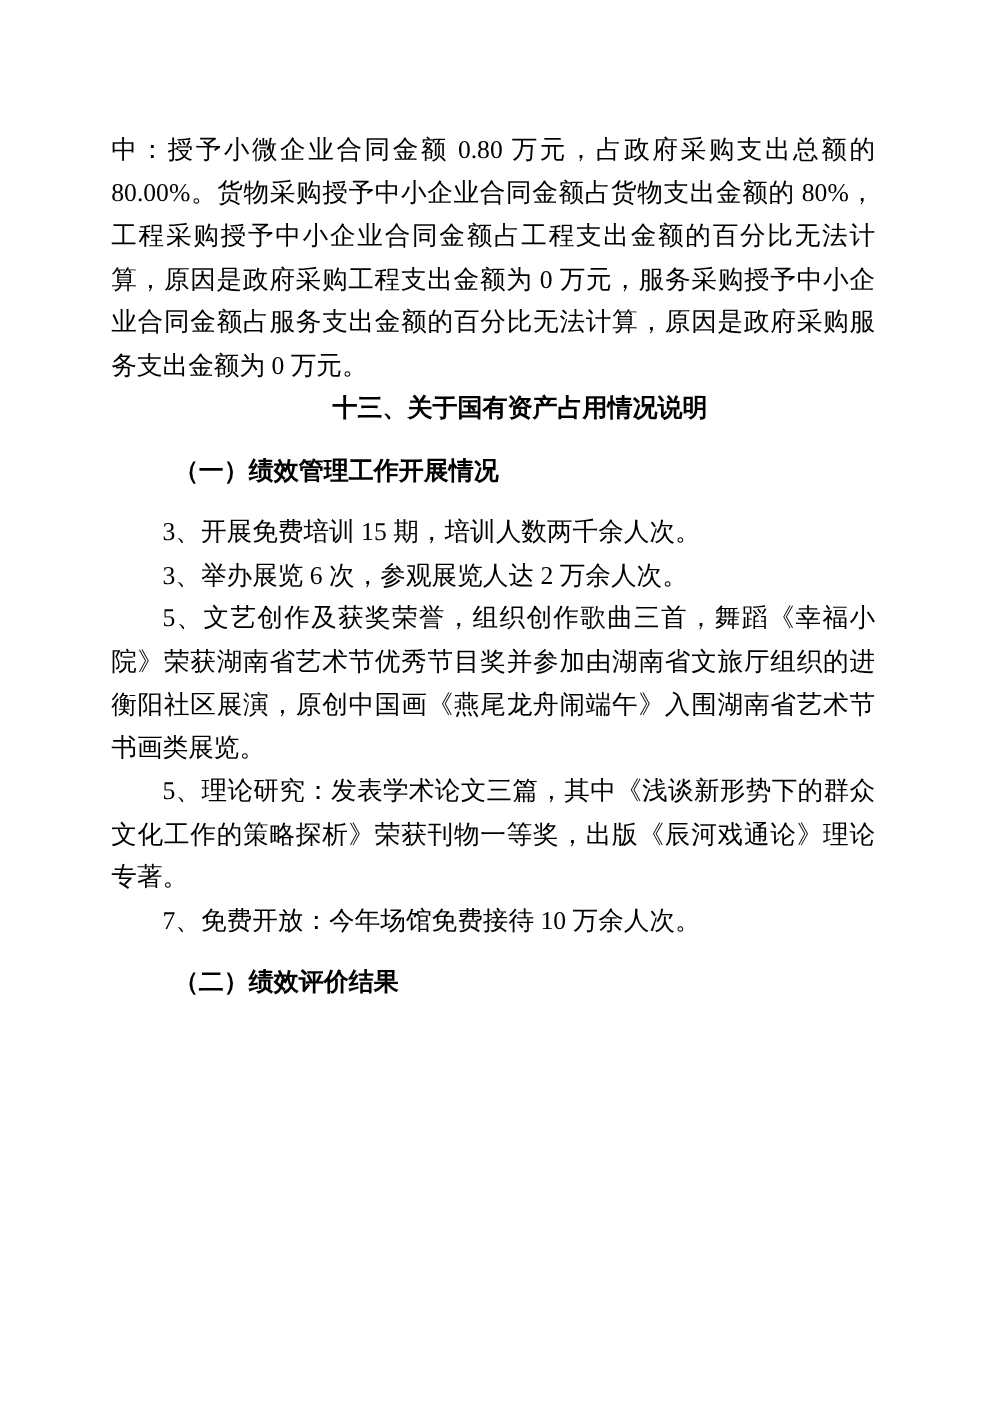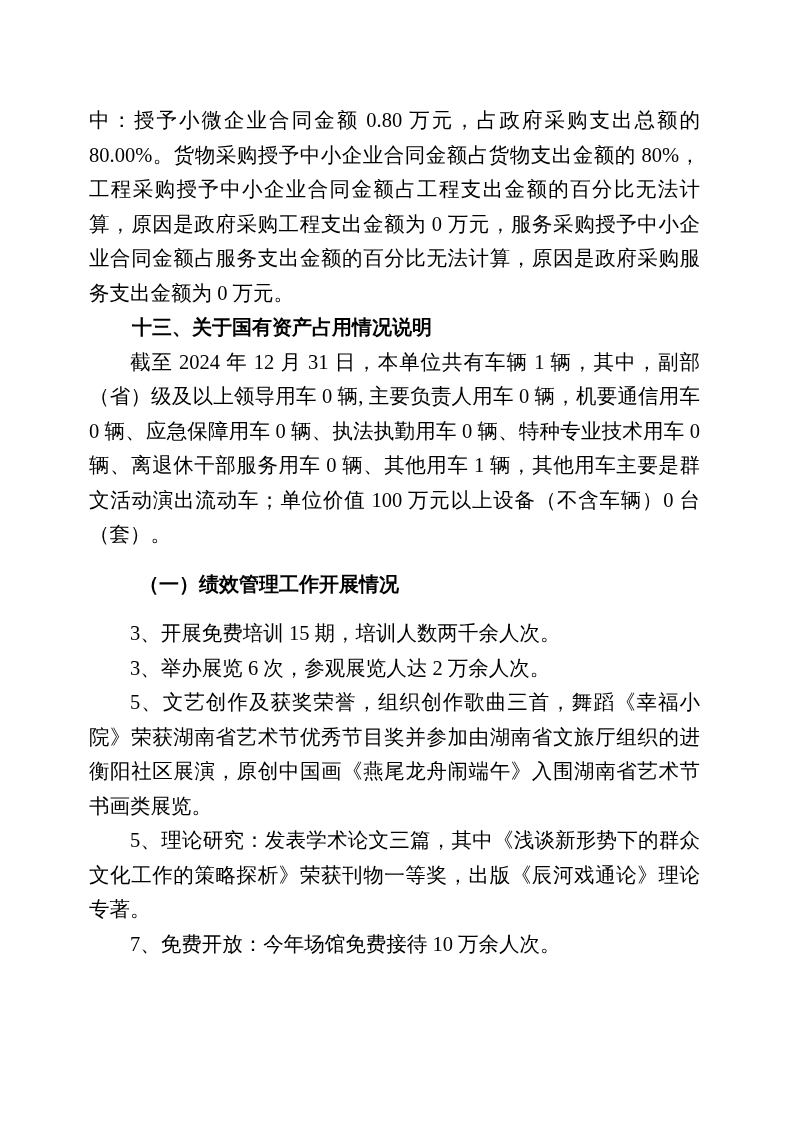--- a/index.html
+++ b/index.html
@@ -33,21 +33,21 @@
   .para.no-indent {
     text-indent: 0;
   }
   .heading {
     margin: 0;
     padding: 0;
     font-family: "Liberation Sans", "DejaVu Sans", sans-serif;
     font-weight: bold;
     font-size: 20px;
     text-indent: 2.15em;
-    text-align: left;
+    text-align: center;
   }
   .subheading {
     margin: 15px;
     padding: 0;
     font-family: "Liberation Sans", "DejaVu Sans", sans-serif;
     font-weight: bold;
     font-size: 20px;
     text-indent: 1.75em;
     text-align: left;
   }
@@ -55,32 +55,32 @@
 </head>
 <body>
 
 <div class="page">
   <main class="content">
 
     <p class="para no-indent">中：授予小微企业合同金额 0.80 万元，占政府采购支出总额的 80.00%。货物采购授予中小企业合同金额占货物支出金额的 80%，工程采购授予中小企业合同金额占工程支出金额的百分比无法计算，原因是政府采购工程支出金额为 0 万元，服务采购授予中小企业合同金额占服务支出金额的百分比无法计算，原因是政府采购服务支出金额为 0 万元。</p>
 
     <h2 class="heading">十三、关于国有资产占用情况说明</h2>
 
-    <p class="para">截至 2024 年 12 月 31 日，本单位共有车辆 1 辆，其中，副部（省）级及以上领导用车 0 辆, 主要负责人用车 0 辆，机要通信用车 0 辆、应急保障用车 0 辆、执法执勤用车 0 辆、特种专业技术用车 0 辆、离退休干部服务用车 0 辆、其他用车 1 辆，其他用车主要是群文活动演出流动车；单位价值 100 万元以上设备（不含车辆）0 台（套）。</p>
 
 
     <h3 class="subheading">（一）绩效管理工作开展情况</h3>
 
 
     <p class="para">3、开展免费培训 15 期，培训人数两千余人次。</p>
 
     <p class="para">3、举办展览 6 次，参观展览人达 2 万余人次。</p>
 
 
     <p class="para">5、文艺创作及获奖荣誉，组织创作歌曲三首，舞蹈《幸福小院》荣获湖南省艺术节优秀节目奖并参加由湖南省文旅厅组织的进衡阳社区展演，原创中国画《燕尾龙舟闹端午》入围湖南省艺术节书画类展览。</p>
 
     <p class="para">5、理论研究：发表学术论文三篇，其中《浅谈新形势下的群众文化工作的策略探析》荣获刊物一等奖，出版《辰河戏通论》理论专著。</p>
 
     <p class="para">7、免费开放：今年场馆免费接待 10 万余人次。</p>
 
+    <h3 class="subheading">（二）绩效评价结果</h3>
 
   </main>
 </div>
 
 </body></html>

